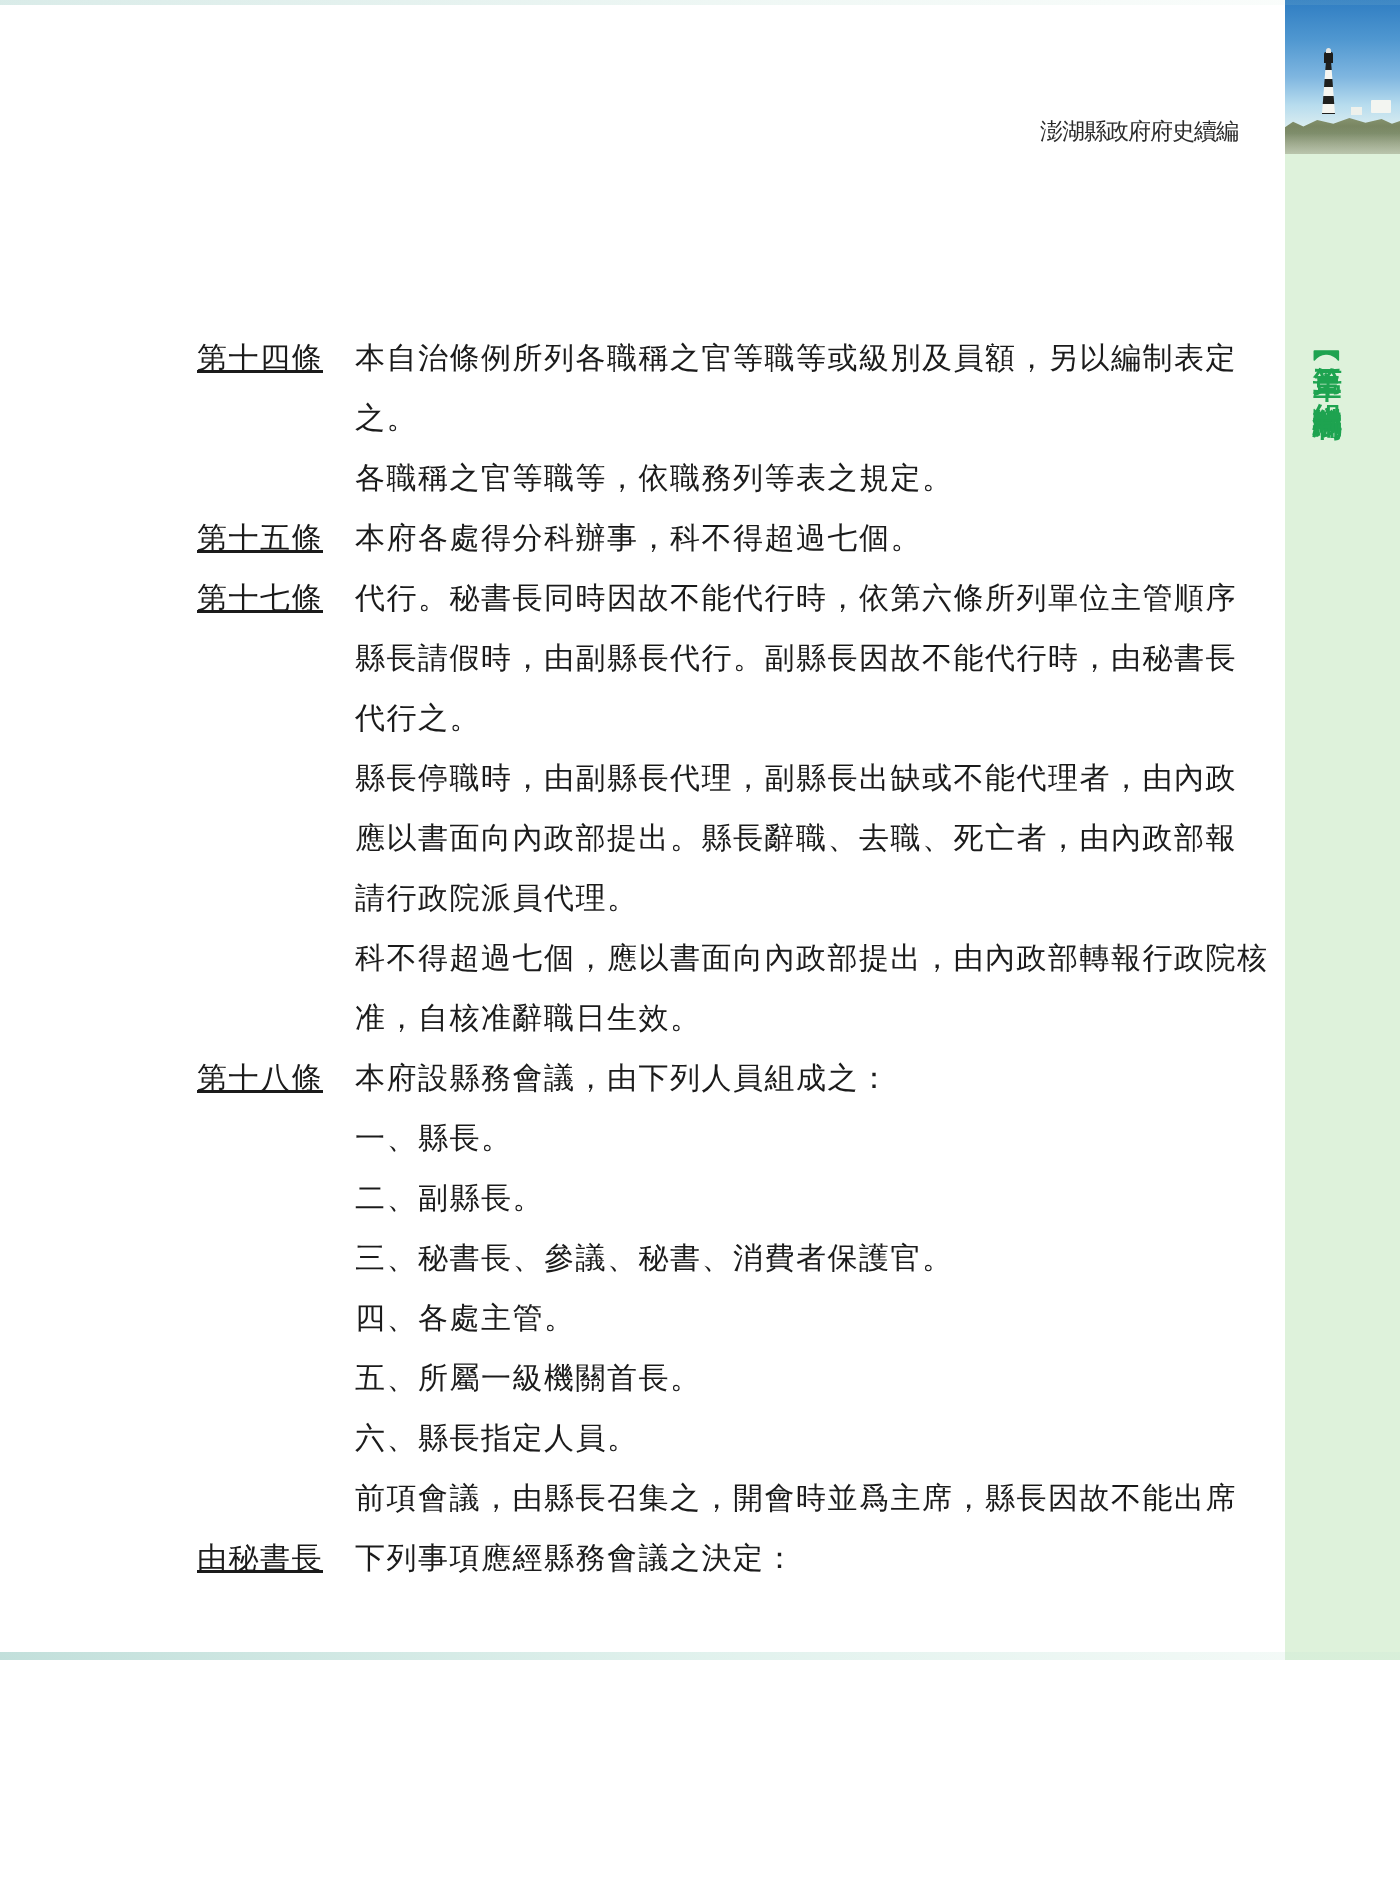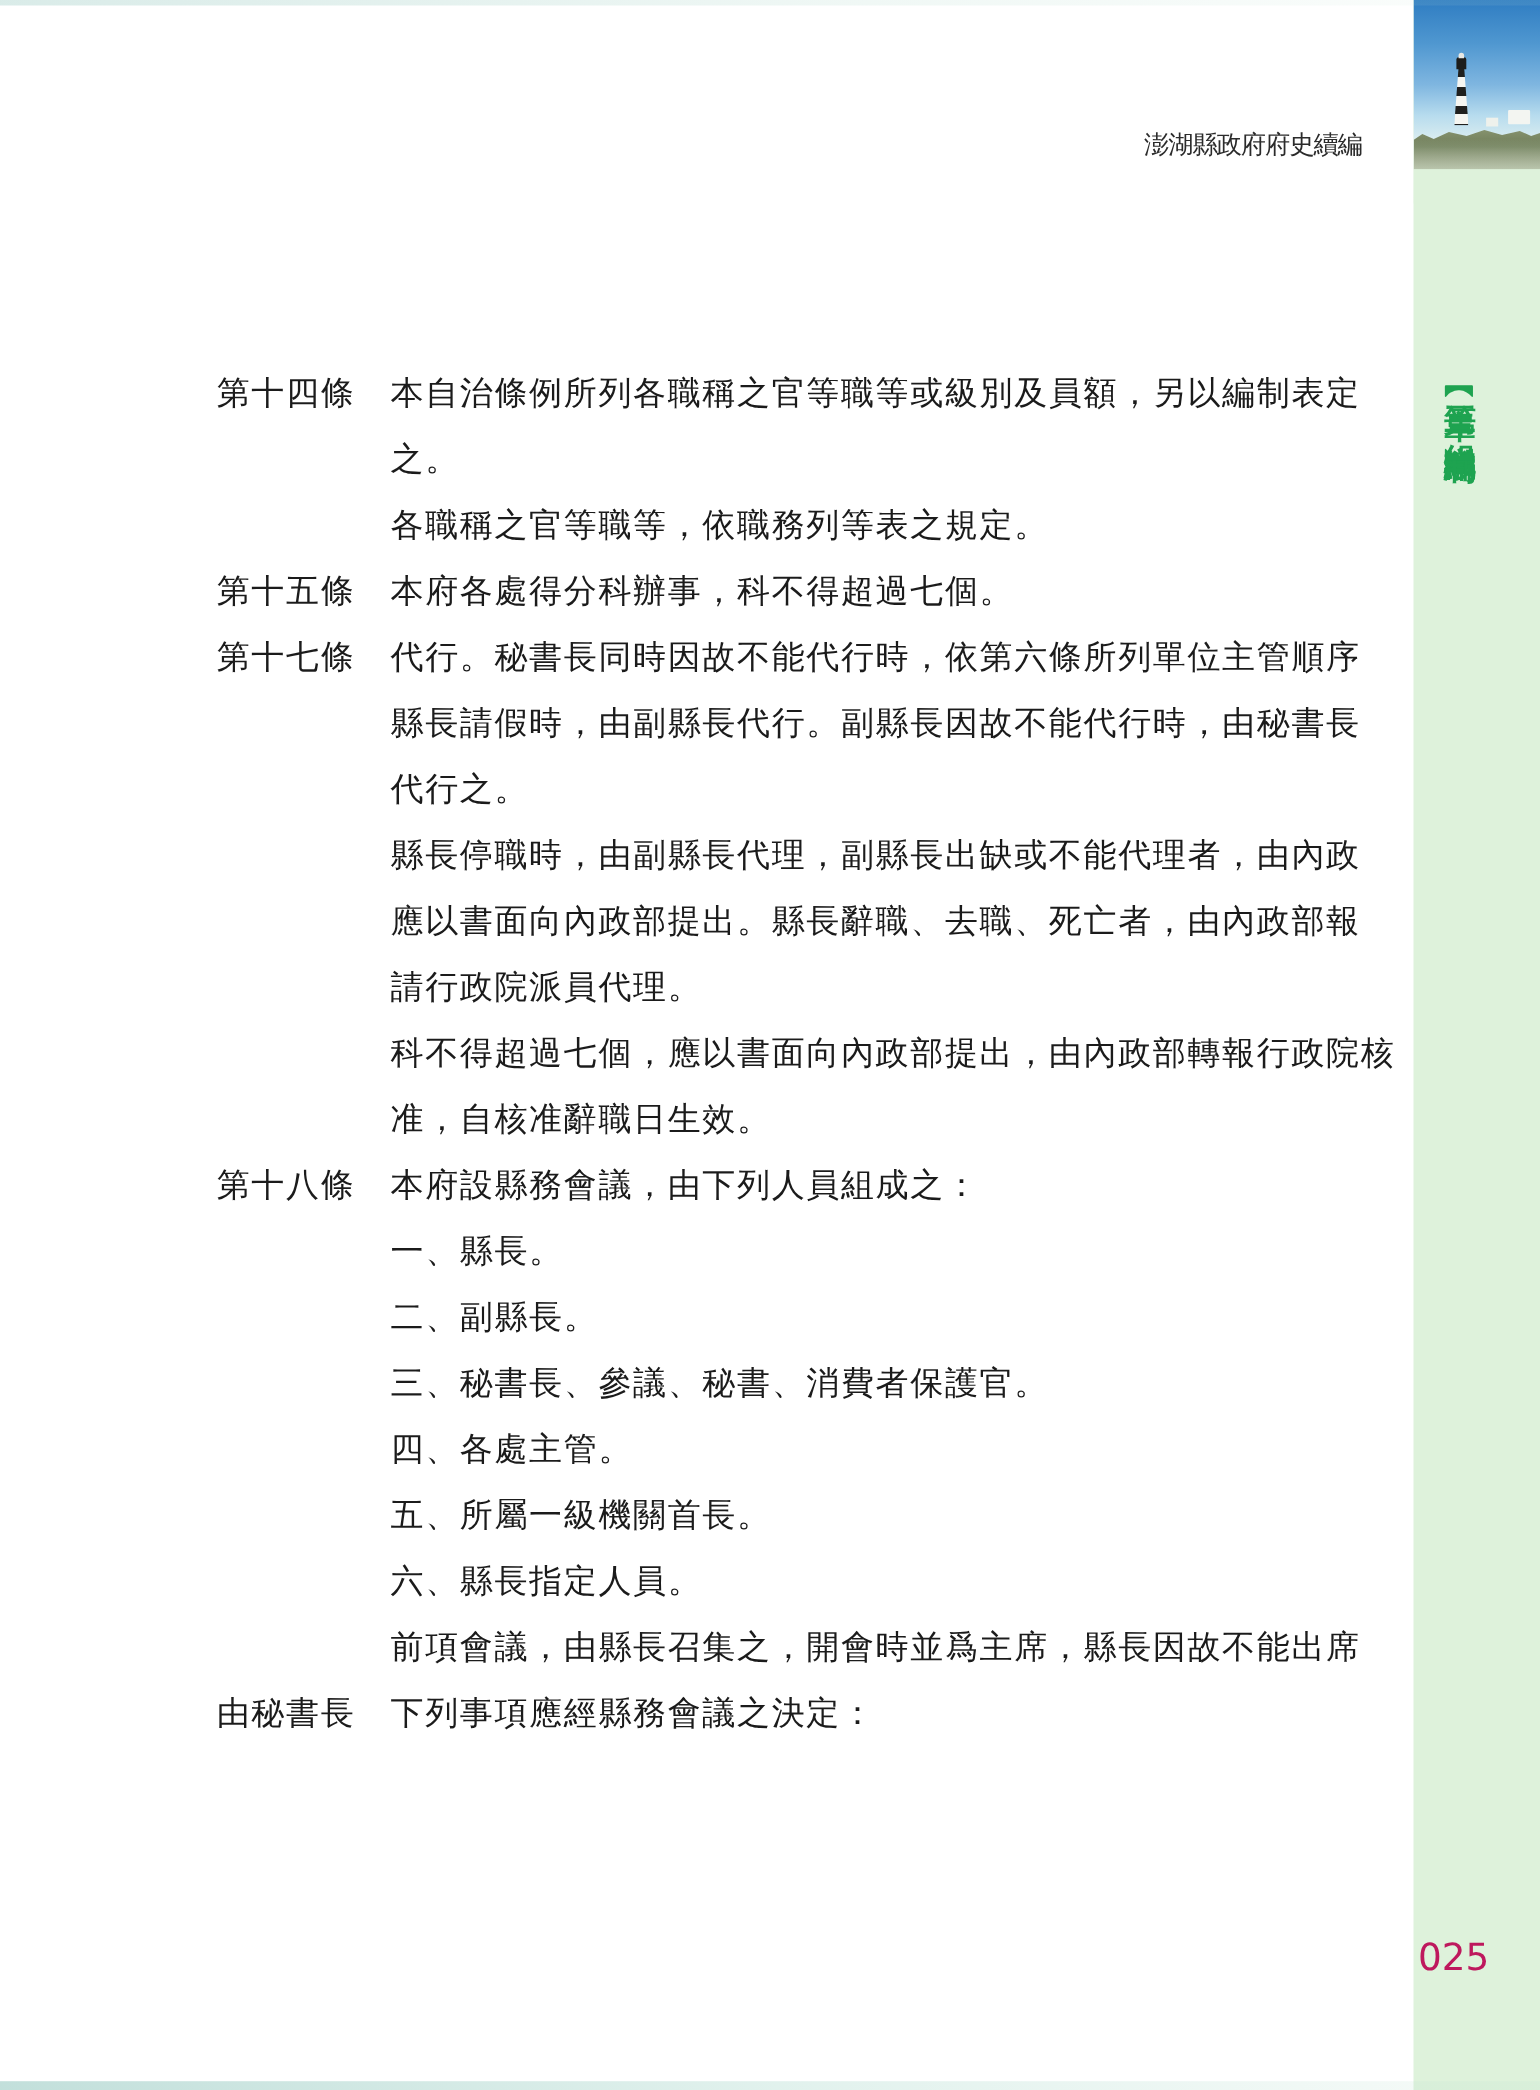--- a/index.html
+++ b/index.html
@@ -1,18 +1,18 @@
 <!DOCTYPE html>
 <html><head>
 <meta charset="utf-8">
 <style>
   html,body{margin:0;padding:0;background:#ffffff;}
   .page{
     position:relative;
-    width:1400px;height:1900px;
+    width:1400px;height:1660px;
     background:#ffffff;
     overflow:hidden;
     font-family:"DejaVu Serif", serif;
     color:#1b1b1b;
   }
   
   .top-band{
     position:absolute;left:0;top:0;width:100%;height:5px;
     background:linear-gradient(90deg, rgba(130,190,180,0.30), rgba(170,215,200,0.18) 55%, rgba(200,230,215,0.10) 92%);
     z-index:6;
@@ -88,21 +88,21 @@
     z-index:3;
   }
   
   .content{
     position:absolute;left:355px;top:328px;width:900px;
     font-size:30px;letter-spacing:1.5px;
   }
   .article{position:relative;}
   .article-label{
     position:absolute;left:-158px;top:0;
-    line-height:60px;white-space:nowrap;
+    line-height:60px;white-space:nowrap;text-decoration:underline;
   }
   .line{
     height:60px;line-height:60px;white-space:nowrap;
   }
 </style>
 </head>
 <body>
 
 <div class="page">
 

